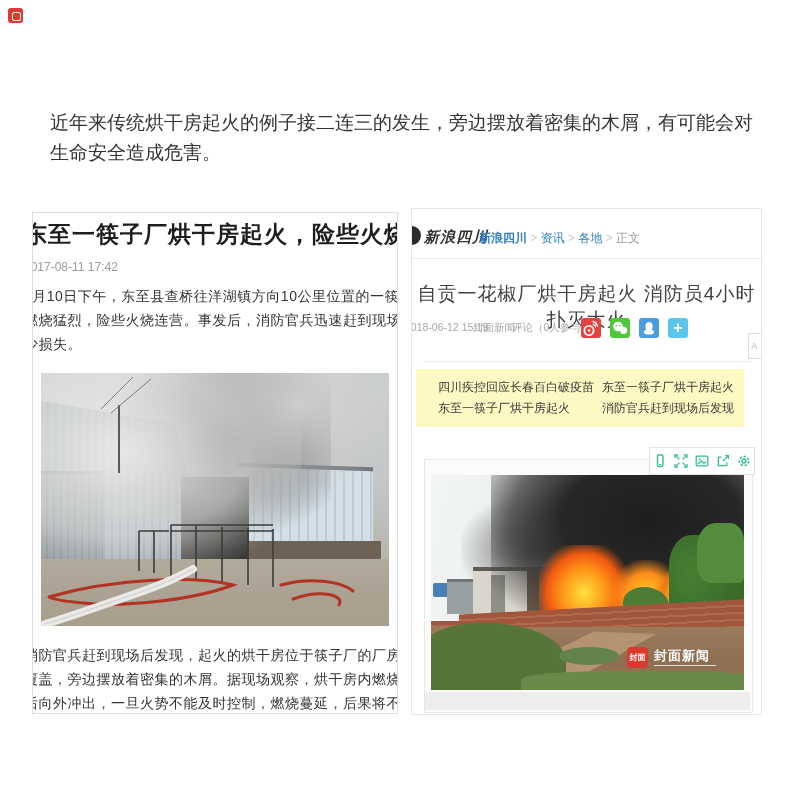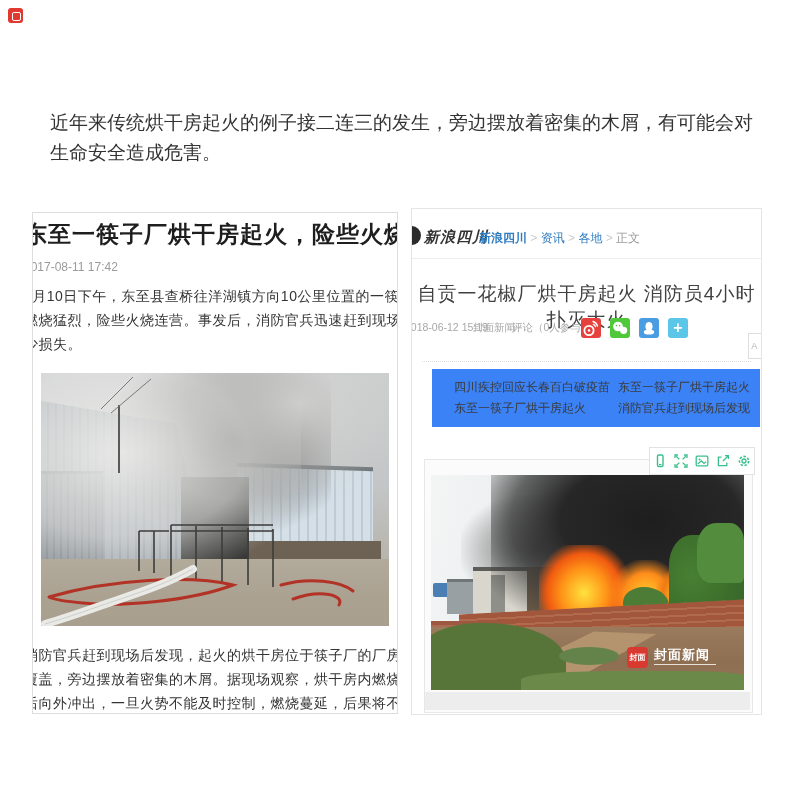--- a/index.html
+++ b/index.html
@@ -53,21 +53,21 @@
   .r-comments{left:100px;top:112px;}
   .share{top:109px;width:20px;height:20px;border-radius:3px;}
   .share svg{position:absolute;left:0;top:0;}
   .share-weibo{left:169px;background:#e6413d;}
   .share-wechat{left:198px;background:#4fc83a;}
   .share-qq{left:227px;background:#4a9de0;}
   .share-plus{left:256px;background:#5bc6e8;color:#fff;font-size:16px;font-weight:bold;text-align:center;line-height:19px;}
   .r-font-widget{left:336px;top:124px;width:24px;height:24px;border:1px solid #ddd;background:#fff;
       font-size:9px;color:#b5b5b5;text-align:center;line-height:24px;letter-spacing:2px;}
   .r-dotted{left:10px;top:152px;width:329px;height:0;border-top:1px dotted #ddd;}
-  .r-related{left:20px;top:160px;width:328px;height:58px;background:#3b82f6;}
+  .r-related{left:4px;top:160px;width:328px;height:58px;background:#fef9c3;}
   .r-link{position:absolute;font-size:12px;color:#3a3a3a;text-decoration:none;white-space:nowrap;}
   .r-link.p00{left:22px;top:10px;} .r-link.p01{left:186px;top:10px;}
   .r-link.p10{left:22px;top:31px;} .r-link.p11{left:186px;top:31px;}
   .r-photobox{left:12px;top:250px;width:327px;height:252px;border:1px solid #e7e7e7;background:#fbfbfb;}
   .r-photostrip{left:13px;top:483px;width:325px;height:18px;background:#ededed;}
   .r-toolbar{left:237px;top:238px;width:104px;height:26px;background:#fff;border:1px solid #e2e2e2;
       display:flex;align-items:center;justify-content:space-around;}
   .rp{left:19px;top:266px;width:313px;height:215px;overflow:hidden;
       background:linear-gradient(100deg,#f3f5f5 0%,#e7ebec 45%,#dbdfe0 100%);}
   .rp-smoke-main{left:60px;top:-40px;width:290px;height:190px;
@@ -92,21 +92,21 @@
   .rp-corn2{left:266px;top:48px;width:47px;height:60px;background:#528c3c;border-radius:40% 30% 10% 30%;}
   .rp-wall{left:28px;top:132px;width:285px;height:40px;transform:skewY(-3deg);
       background:repeating-linear-gradient(0deg,#a2573c 0 5px,#b06a4c 5px 7px);}
   .rp-wall2{left:0;top:146px;width:70px;height:22px;background:repeating-linear-gradient(0deg,#9d5841 0 4px,#ac6b50 4px 6px);}
   .rp-dirt{left:0;top:152px;width:313px;height:63px;background:linear-gradient(180deg,#9b7b5d 0%,#8f6f52 55%,#937456 100%);}
   .rp-road{left:0;top:150px;width:313px;height:65px;background:#b3946f;
       clip-path:polygon(14% 100%,52% 10%,72% 14%,40% 100%,0 100%,0 78%);}
   .rp-grass-fg{left:-10px;top:148px;width:145px;height:70px;background:#587539;border-radius:40% 55% 10% 10%;}
   .rp-grass-strip{left:90px;top:196px;width:230px;height:22px;background:#6b8a49;border-radius:40% 30% 0 0;}
   .rp-grass-mid{left:128px;top:172px;width:60px;height:18px;background:#64834a;border-radius:50%;}
-  .rp-watermark{left:196px;top:172px;display:flex;align-items:center;gap:6px;}
+  .rp-watermark{left:196px;top:172px;display:flex;align-items:flex-end;gap:6px;}
   .wm-badge{width:21px;height:21px;border-radius:4px;background:#d93a2f;color:#fff;font-size:8px;font-weight:bold;
       display:flex;align-items:center;justify-content:center;letter-spacing:0;}
   .wm-text{color:#fff;font-size:13px;font-weight:bold;letter-spacing:1px;line-height:13px;}
   .wm-sub{width:62px;height:2px;margin-top:3px;border-top:1px solid rgba(255,255,255,.8);}
 </style>
 </head>
 <body>
 
 <div id="canvas">
 

